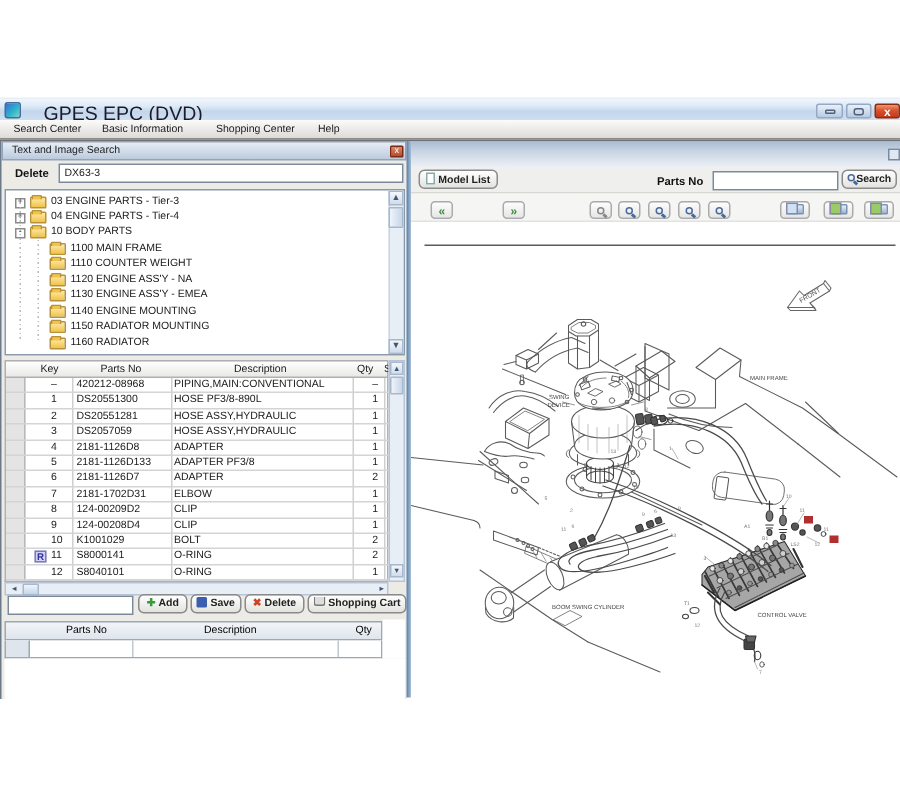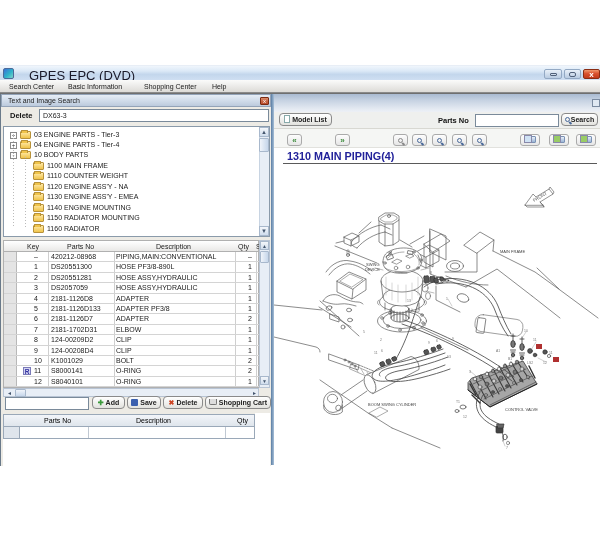--- a/index.html
+++ b/index.html
@@ -263,21 +263,20 @@
       <div class="tbtn abs" style="left:119px;top:5px;"><span class="icmag g"></span></div>
       <div class="tbtn abs" style="left:138px;top:5px;"><span class="icmag"></span></div>
       <div class="tbtn abs" style="left:158px;top:5px;"><span class="icmag"></span></div>
       <div class="tbtn abs" style="left:178px;top:5px;"><span class="icmag"></span></div>
       <div class="tbtn abs" style="left:198px;top:5px;"><span class="icmag"></span></div>
       <div class="tbtn abs" style="left:246px;top:5px;width:20px;"><span class="icprint"></span></div>
       <div class="tbtn abs" style="left:275px;top:5px;width:20px;"><span class="icprint g"></span></div>
       <div class="tbtn abs" style="left:302px;top:5px;width:20px;"><span class="icprint g"></span></div>
     </div>
 
-    <div class="abs" style="left:13px;top:56px;font-size:10.8px;font-weight:bold;color:#22229a;letter-spacing:0px;">1310 MAIN PIPING(4)</div>
     <div class="abs" style="left:9px;top:68.5px;width:314px;height:1.2px;background:#5a5a5a;"></div>
 
     <svg class="abs" id="diagram" style="left:0;top:54px;" width="326" height="318" viewBox="274 148 326 318" fill="none" stroke="#5a5a5a" stroke-width="0.7" stroke-linecap="round" stroke-linejoin="round">
 
       <g stroke="#666">
         <path d="M525,205 L533,194 L536,197 L549,189 L553,194 L540,202 L543,205 Z"></path>
         <path d="M549,189 L550,187 L554,192 L553,194 M543,205 L544,207 L540,202 M525,205 L527,207 L544,207"></path>
         <text x="534" y="202" font-size="4.5" fill="#555" stroke="none" transform="rotate(-30 534 202)" font-family="Liberation Sans">FRONT</text>
       </g>
 

